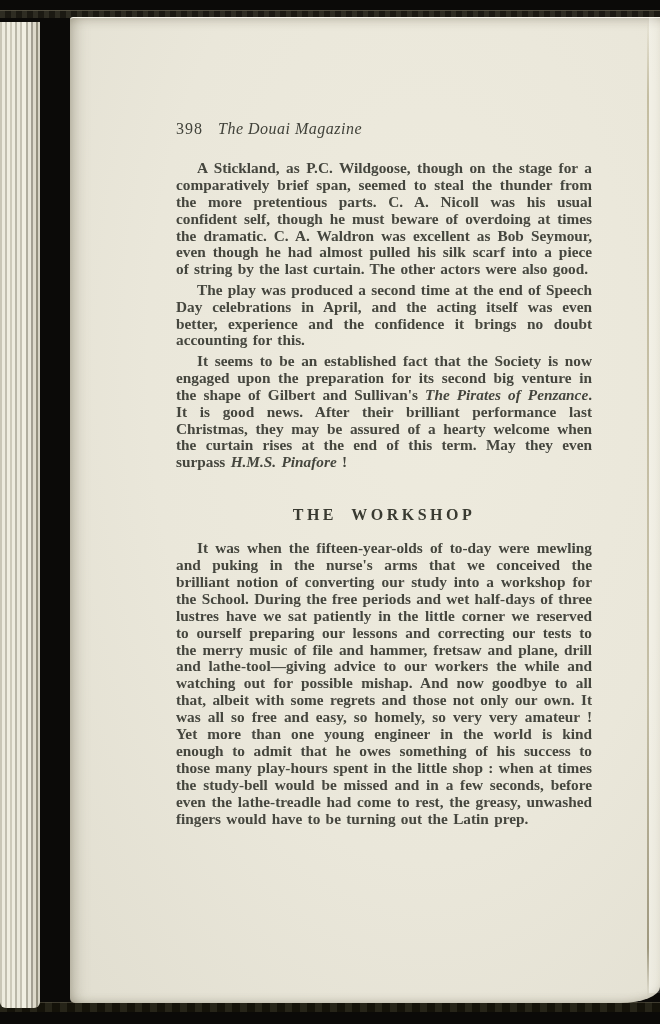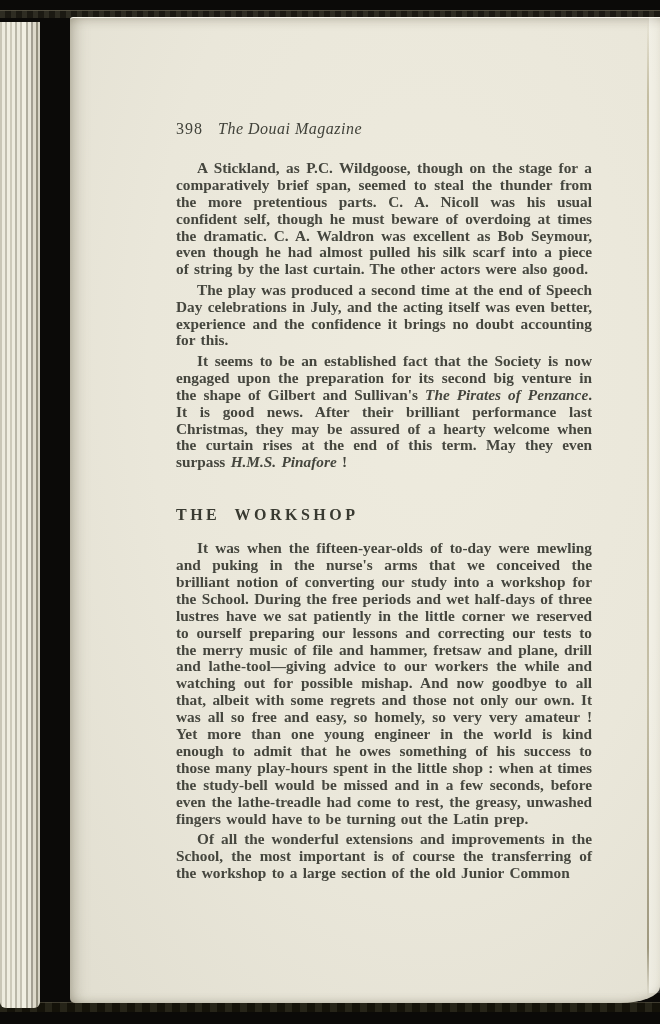--- a/index.html
+++ b/index.html
@@ -62,21 +62,21 @@
     color: #45463e;
     font-size: 15.3px; line-height: 16.9px;
     text-align: justify;
   }
   .running-header { margin: 0 0 22px 0; font-size: 16px; color: #41423a; }
   .page-number { letter-spacing: 1px; }
   .magazine-title { font-style: italic; margin-left: 15px; letter-spacing: 0.5px; }
   .para { margin: 0 0 3.5px 0; text-indent: 21px; word-spacing: 1.5px; font-weight: bold; }
   .work-title { font-style: italic; }
   .section-heading {
-    text-align: left; text-indent: 0;
+    text-align: center; text-indent: 0;
     font-size: 16px; font-weight: 700;
     letter-spacing: 3.5px; word-spacing: 7px;
     margin: 36px 0 16px 0; color: #393a31;
   }
 </style>
 </head>
 <body>
 
 <div class="book-scan">
 
@@ -87,25 +87,24 @@
   <div class="page">
     <div class="right-leaf"></div>
     <div class="crease"></div>
 
     <div class="text-block">
 
       <div class="running-header"><span class="page-number">398</span><span class="magazine-title">The Douai Magazine</span></div>
 
       <p class="para"><span>A Stickland, as P.C. Wildgoose, though on the stage for a comparatively brief span, seemed to steal the thunder from the more pretentious parts. C. A. Nicoll was his usual confident self, though he must beware of overdoing at times the dramatic. C. A. Waldron was excellent as Bob Seymour, even though he had almost pulled his silk scarf into a piece of string by the last curtain. The other actors were also good.</span></p>
 
-      <p class="para"><span>The play was produced a second time at the end of Speech Day celebrations in July, and the acting itself was even better, experience and the confidence it brings no doubt accounting for this.</span></p>
+      <p class="para"><span>The play was produced a second time at the end of Speech Day celebrations in April, and the acting itself was even better, experience and the confidence it brings no doubt accounting for this.</span></p>
 
       <p class="para"><span>It seems to be an established fact that the Society is now engaged upon the preparation for its second big venture in the shape of Gilbert and Sullivan's </span><span class="work-title">The Pirates of Penzance</span><span>. It is good news. After their brilliant performance last Christmas, they may be assured of a hearty welcome when the curtain rises at the end of this term. May they even surpass </span><span class="work-title">H.M.S. Pinafore</span><span> !</span></p>
 
       <h2 class="section-heading">THE WORKSHOP</h2>
 
       <p class="para"><span>It was when the fifteen-year-olds of to-day were mewling and puking in the nurse's arms that we conceived the brilliant notion of converting our study into a workshop for the School. During the free periods and wet half-days of three lustres have we sat patiently in the little corner we reserved to ourself preparing our lessons and correcting our tests to the merry music of file and hammer, fretsaw and plane, drill and lathe-tool—giving advice to our workers the while and watching out for possible mishap. And now goodbye to all that, albeit with some regrets and those not only our own. It was all so free and easy, so homely, so very very amateur ! Yet more than one young engineer in the world is kind enough to admit that he owes something of his success to those many play-hours spent in the little shop : when at times the study-bell would be missed and in a few seconds, before even the lathe-treadle had come to rest, the greasy, unwashed fingers would have to be turning out the Latin prep.</span></p>
 
-      <p class="para"><span>Of all the wonderful extensions and improvements in the School, the most important is of course the transferring of the workshop to a large section of the old Junior Common</span></p>
 
     </div>
   </div>
 </div>
 
 </body></html>

